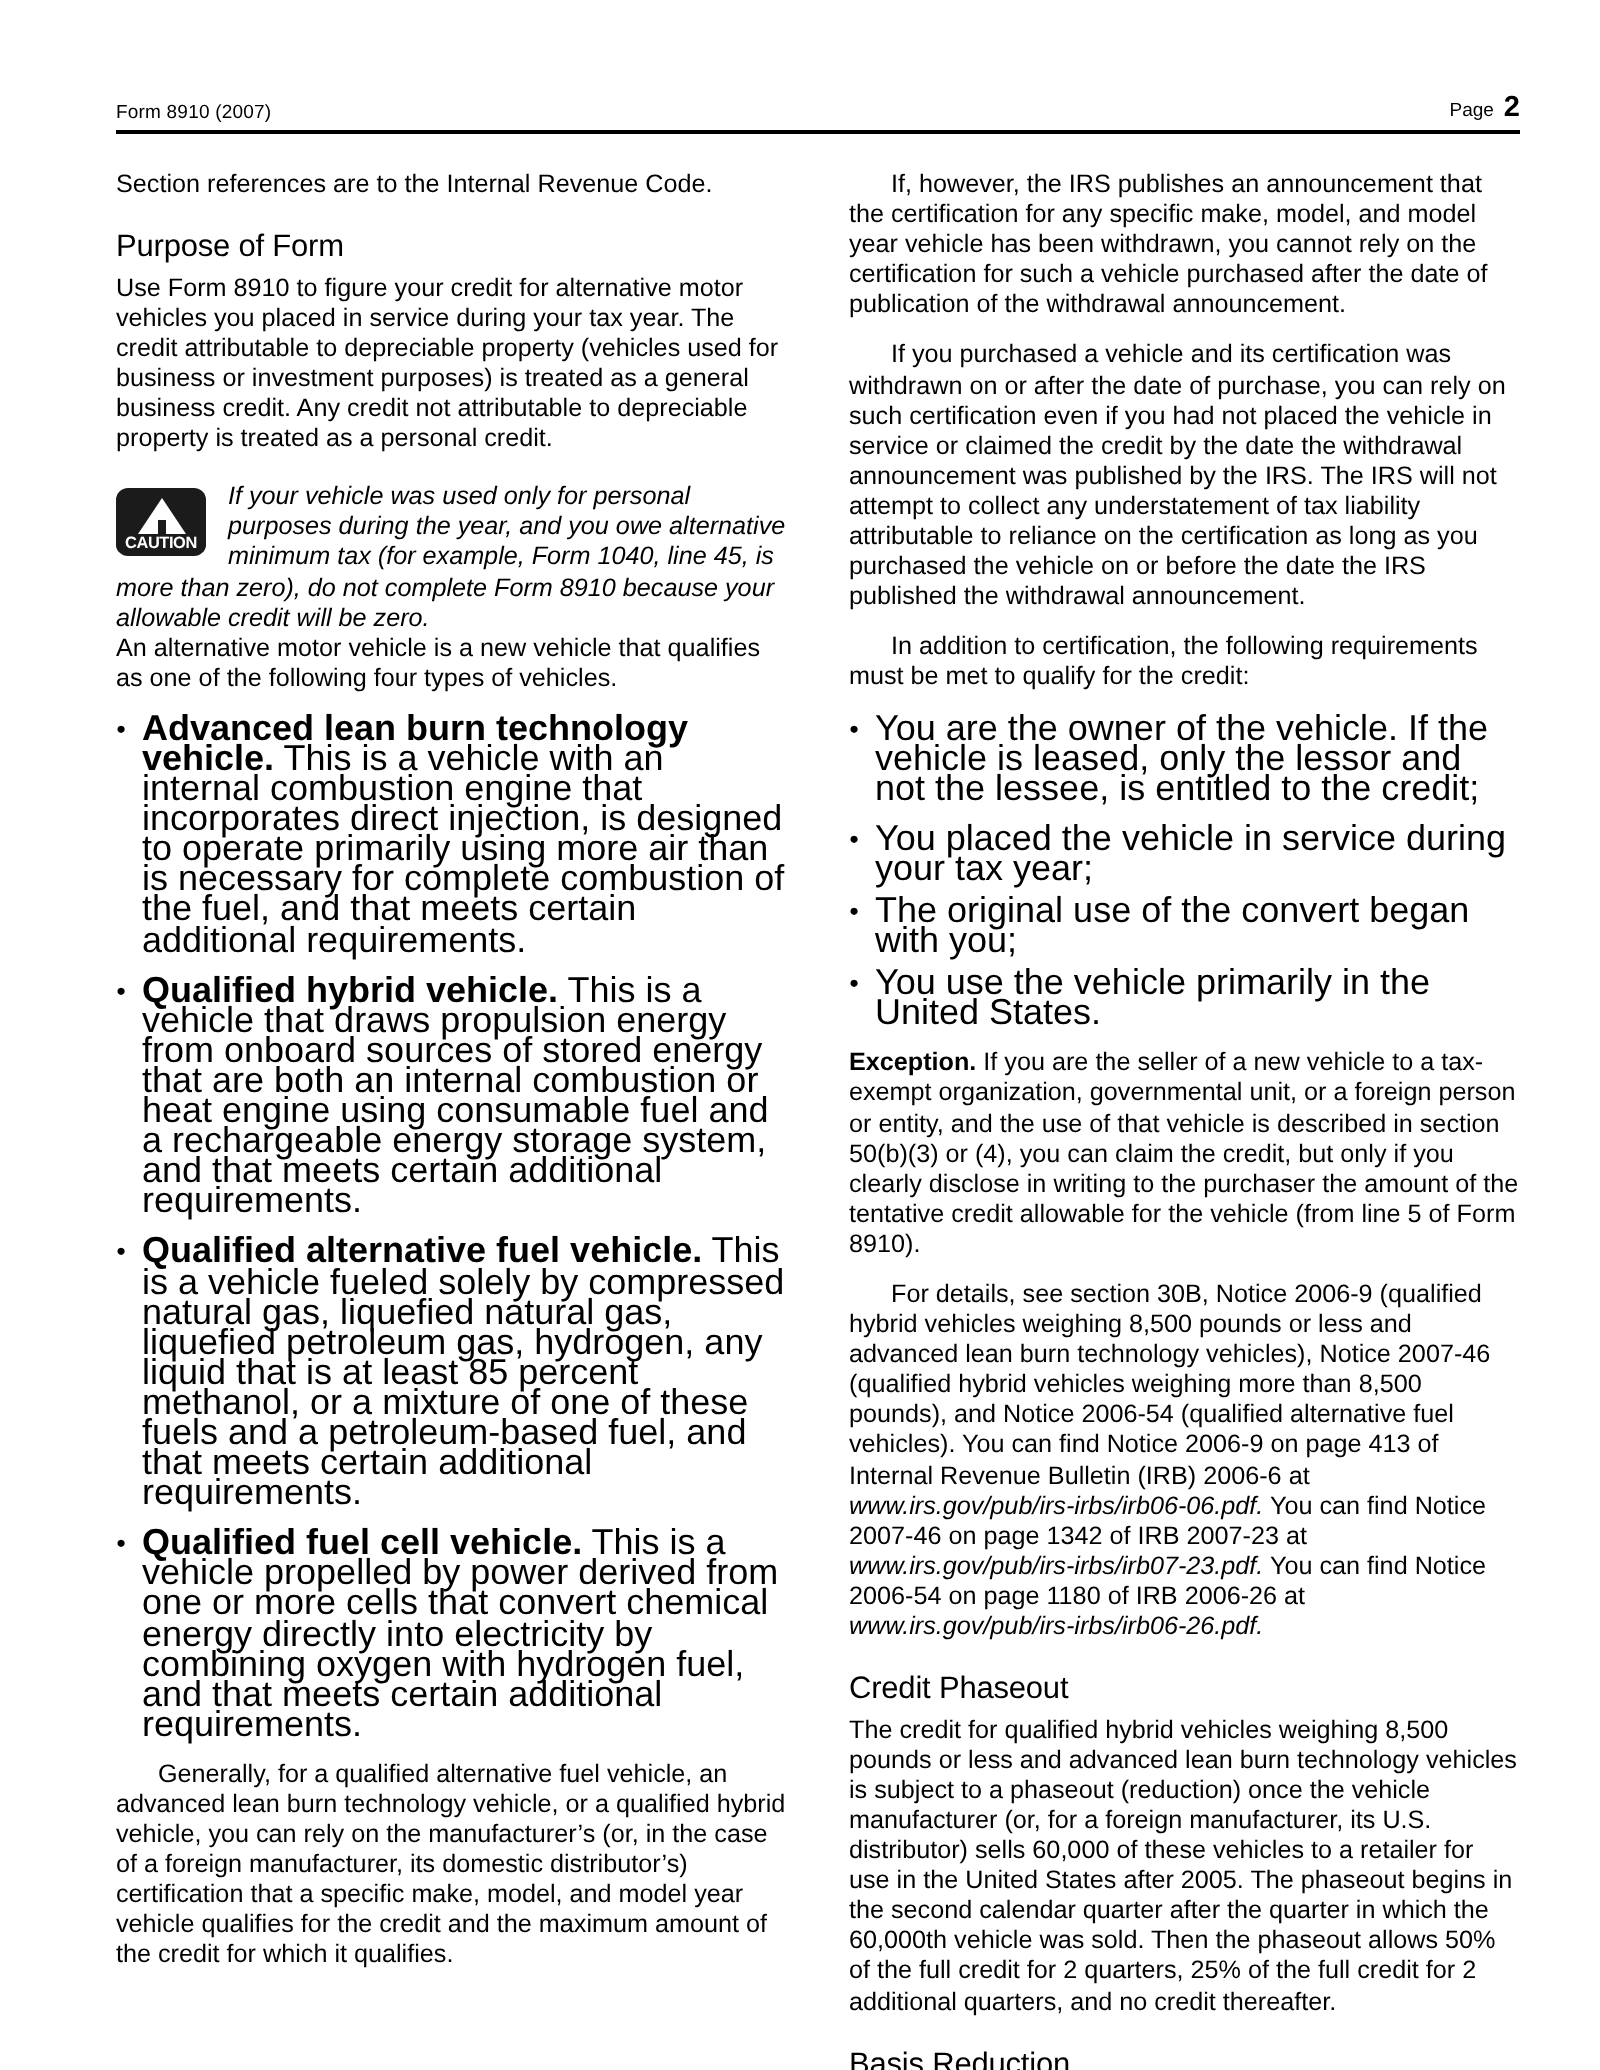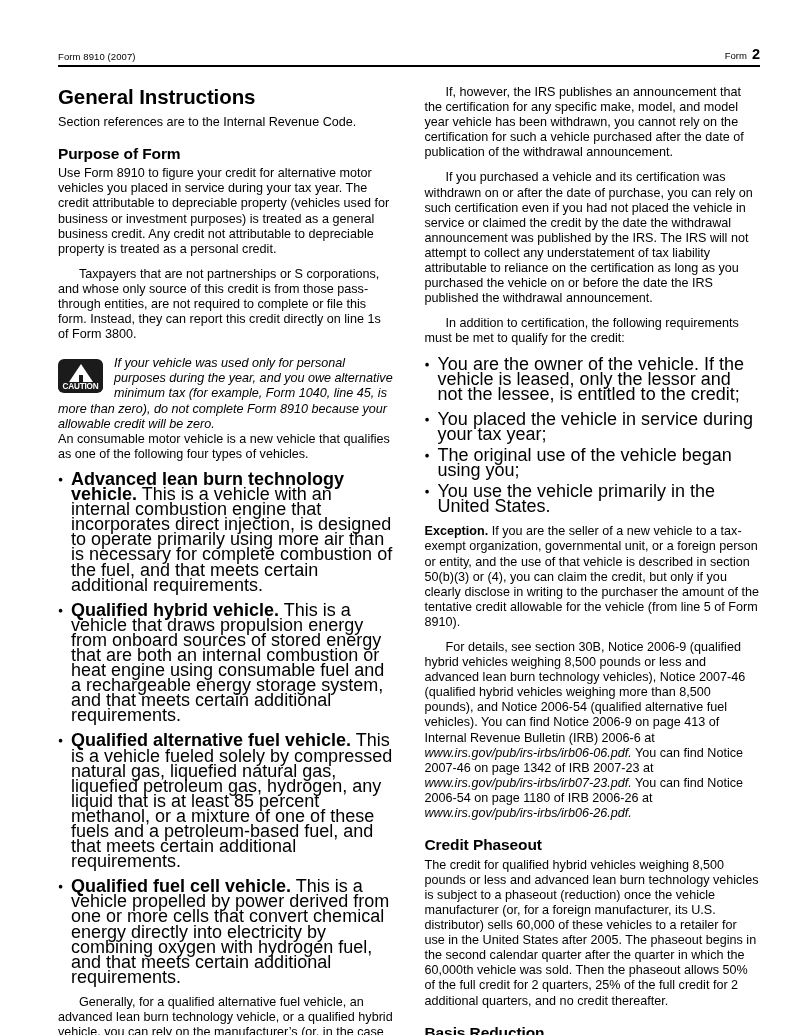--- a/index.html
+++ b/index.html
@@ -62,21 +62,21 @@
   
   h1.doc-title {
     font-size: 20.5px;
     font-weight: bold;
     margin: 0 0 6px 0;
     letter-spacing: -0.1px;
     line-height: 1.15;
   }
   h2.sec-title {
     font-size: 15.5px;
-    font-weight: bold;
+    font-weight: normal;
     margin: 15px 0 3px 0;
     letter-spacing: -0.1px;
     line-height: 1.2;
   }
 
   p.body {
     font-size: 12.6px;
     line-height: 15.1px;
     margin: 0 0 0 0;
     text-align: left;
@@ -169,47 +169,45 @@
   .clearfix::after { content: ""; display: block; clear: both; }
 </style>
 </head>
 <body>
 
 <div class="page">
 
   <div class="header">
     <div class="header-left">Form 8910 (2007)</div>
     <div class="header-right">
-      <span class="page-word">Form</span>
+      <span class="page-word">Page</span>
       <span class="page-num">2</span>
     </div>
   </div>
 
   <div class="columns">
 
     <div class="col">
 
-      <h1 class="doc-title">General Instructions</h1>
       <p class="body">Section references are to the Internal Revenue Code.</p>
 
       <h2 class="sec-title">Purpose of Form</h2>
       <p class="body">Use Form 8910 to figure your credit for alternative motor vehicles you placed in service during your tax year. The credit attributable to depreciable property (vehicles used for business or investment purposes) is treated as a general business credit. Any credit not attributable to depreciable property is treated as a personal credit.</p>
-      <p class="body indent">Taxpayers that are not partnerships or S corporations, and whose only source of this credit is from those pass-through entities, are not required to complete or file this form. Instead, they can report this credit directly on line 1s of Form 3800.</p>
 
       <div class="caution-block clearfix">
         <div class="caution-icon">
           <span class="tri"></span>
           <span class="bang-stem"></span>
           <span class="bang-dot"></span>
           <span class="cap">CAUTION</span>
         </div>
         <span class="caution-text">If your vehicle was used only for personal purposes during the year, and you owe alternative minimum tax (for example, Form 1040, line 45, is more than zero), do not complete Form 8910 because your allowable credit will be zero.</span>
       </div>
 
-      <p class="body">An consumable motor vehicle is a new vehicle that qualifies as one of the following four types of vehicles.</p>
+      <p class="body">An alternative motor vehicle is a new vehicle that qualifies as one of the following four types of vehicles.</p>
 
       <p class="bullet">
         <span class="lead">Advanced lean burn technology vehicle.</span><span> This is a vehicle with an internal combustion engine that incorporates direct injection, is designed to operate primarily using more air than is necessary for complete combustion of the fuel, and that meets certain additional requirements.</span>
       </p>
       <p class="bullet">
         <span class="lead">Qualified hybrid vehicle.</span><span> This is a vehicle that draws propulsion energy from onboard sources of stored energy that are both an internal combustion or heat engine using consumable fuel and a rechargeable energy storage system, and that meets certain additional requirements.</span>
       </p>
       <p class="bullet">
         <span class="lead">Qualified alternative fuel vehicle.</span><span> This is a vehicle fueled solely by compressed natural gas, liquefied natural gas, liquefied petroleum gas, hydrogen, any liquid that is at least 85 percent methanol, or a mixture of one of these fuels and a petroleum-based fuel, and that meets certain additional requirements.</span>
       </p>
@@ -221,21 +219,21 @@
     </div>
 
     <div class="col">
 
       <p class="body indent">If, however, the IRS publishes an announcement that the certification for any specific make, model, and model year vehicle has been withdrawn, you cannot rely on the certification for such a vehicle purchased after the date of publication of the withdrawal announcement.</p>
       <p class="body indent">If you purchased a vehicle and its certification was withdrawn on or after the date of purchase, you can rely on such certification even if you had not placed the vehicle in service or claimed the credit by the date the withdrawal announcement was published by the IRS. The IRS will not attempt to collect any understatement of tax liability attributable to reliance on the certification as long as you purchased the vehicle on or before the date the IRS published the withdrawal announcement.</p>
       <p class="body indent">In addition to certification, the following requirements must be met to qualify for the credit:</p>
 
       <p class="bullet">You are the owner of the vehicle. If the vehicle is leased, only the lessor and not the lessee, is entitled to the credit;</p>
       <p class="bullet">You placed the vehicle in service during your tax year;</p>
-      <p class="bullet tight">The original use of the vehicle began using you;</p>
+      <p class="bullet tight">The original use of the convert began with you;</p>
       <p class="bullet tight">You use the vehicle primarily in the United States.</p>
 
       <p class="body" style="margin-top:10px;">
         <span class="lead">Exception.</span><span> If you are the seller of a new vehicle to a tax-exempt organization, governmental unit, or a foreign person or entity, and the use of that vehicle is described in section 50(b)(3) or (4), you can claim the credit, but only if you clearly disclose in writing to the purchaser the amount of the tentative credit allowable for the vehicle (from line 5 of Form 8910).</span>
       </p>
 
       <p class="body indent" style="margin-top:10px;">
         <span>For details, see section 30B, Notice 2006-9 (qualified hybrid vehicles weighing 8,500 pounds or less and advanced lean burn technology vehicles), Notice 2007-46 (qualified hybrid vehicles weighing more than 8,500 pounds), and Notice 2006-54 (qualified alternative fuel vehicles). You can find Notice 2006-9 on page 413 of Internal Revenue Bulletin (IRB) 2006-6 at </span><span class="ital">www.irs.gov/pub/irs-irbs/irb06-06.pdf.</span><span> You can find Notice 2007-46 on page 1342 of IRB 2007-23 at </span><span class="ital">www.irs.gov/pub/irs-irbs/irb07-23.pdf.</span><span> You can find Notice 2006-54 on page 1180 of IRB 2006-26 at </span><span class="ital">www.irs.gov/pub/irs-irbs/irb06-26.pdf.</span>
       </p>
 

